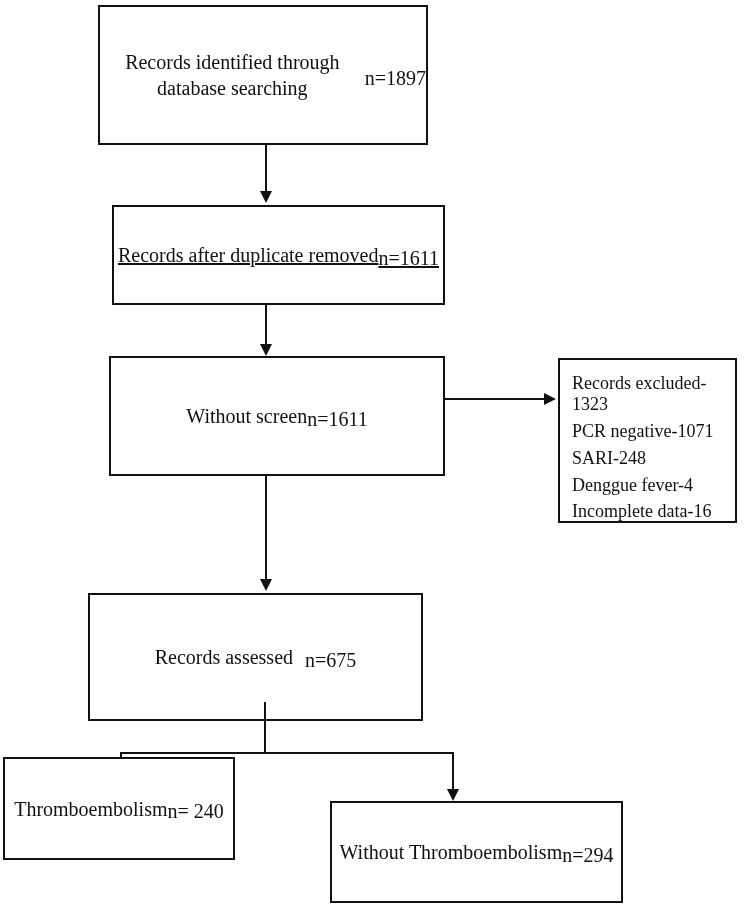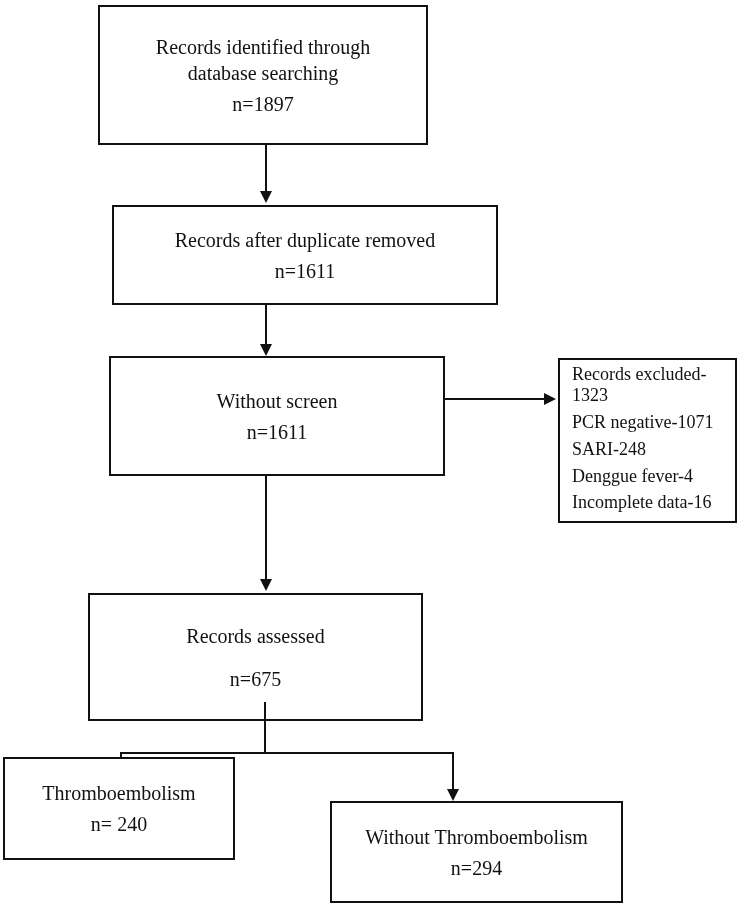--- a/index.html
+++ b/index.html
@@ -15,39 +15,38 @@
     font-family: "Liberation Serif", "DejaVu Serif", serif;
     color: #111111;
     overflow: hidden;
   }
   .box {
     position: absolute;
     box-sizing: border-box;
     border: 2px solid #111111;
     background: #ffffff;
     display: flex;
-    flex-direction: column;
     justify-content: center;
     align-items: center;
     text-align: center;
     font-size: 20px;
     line-height: 1.3;
   }
   .box .label {
     max-width: 285px;
   }
   .box .nvalue {
     margin-top: 5px;
   }
   .sidebox {
     position: absolute;
     box-sizing: border-box;
     border: 2px solid #111111;
     background: #ffffff;
-    padding: 4px 12px;
+    padding: 13px 12px;
     font-size: 18px;
     text-align: left;
   }
   .sidebox .item {
     line-height: 1.16;
     margin-bottom: 6px;
   }
   .vline, .hline {
     position: absolute;
     background: #111111;
@@ -75,21 +74,21 @@
 <div class="canvas">
 
   <div class="box" style="left:98px; top:5px; width:330px; height:140px;">
     <div class="label">Records identified through database searching</div>
     <div class="nvalue">n=1897</div>
   </div>
 
   <div class="vline" style="left:265px; top:145px; width:2px; height:48px;"></div>
   <div class="arrow-down" style="left:260px; top:191px;"></div>
 
-  <div class="box" style="left:112px; top:205px; width:386px; height:100px;">
+  <div class="box" style="left:112px; top:205px; width:333px; height:100px;text-decoration:underline;">
     <div class="label">Records after duplicate removed</div>
     <div class="nvalue">n=1611</div>
   </div>
 
   <div class="vline" style="left:265px; top:305px; width:2px; height:41px;"></div>
   <div class="arrow-down" style="left:260px; top:344px;"></div>
 
   <div class="box" style="left:109px; top:356px; width:336px; height:120px;">
     <div class="label">Without screen</div>
     <div class="nvalue">n=1611</div>

